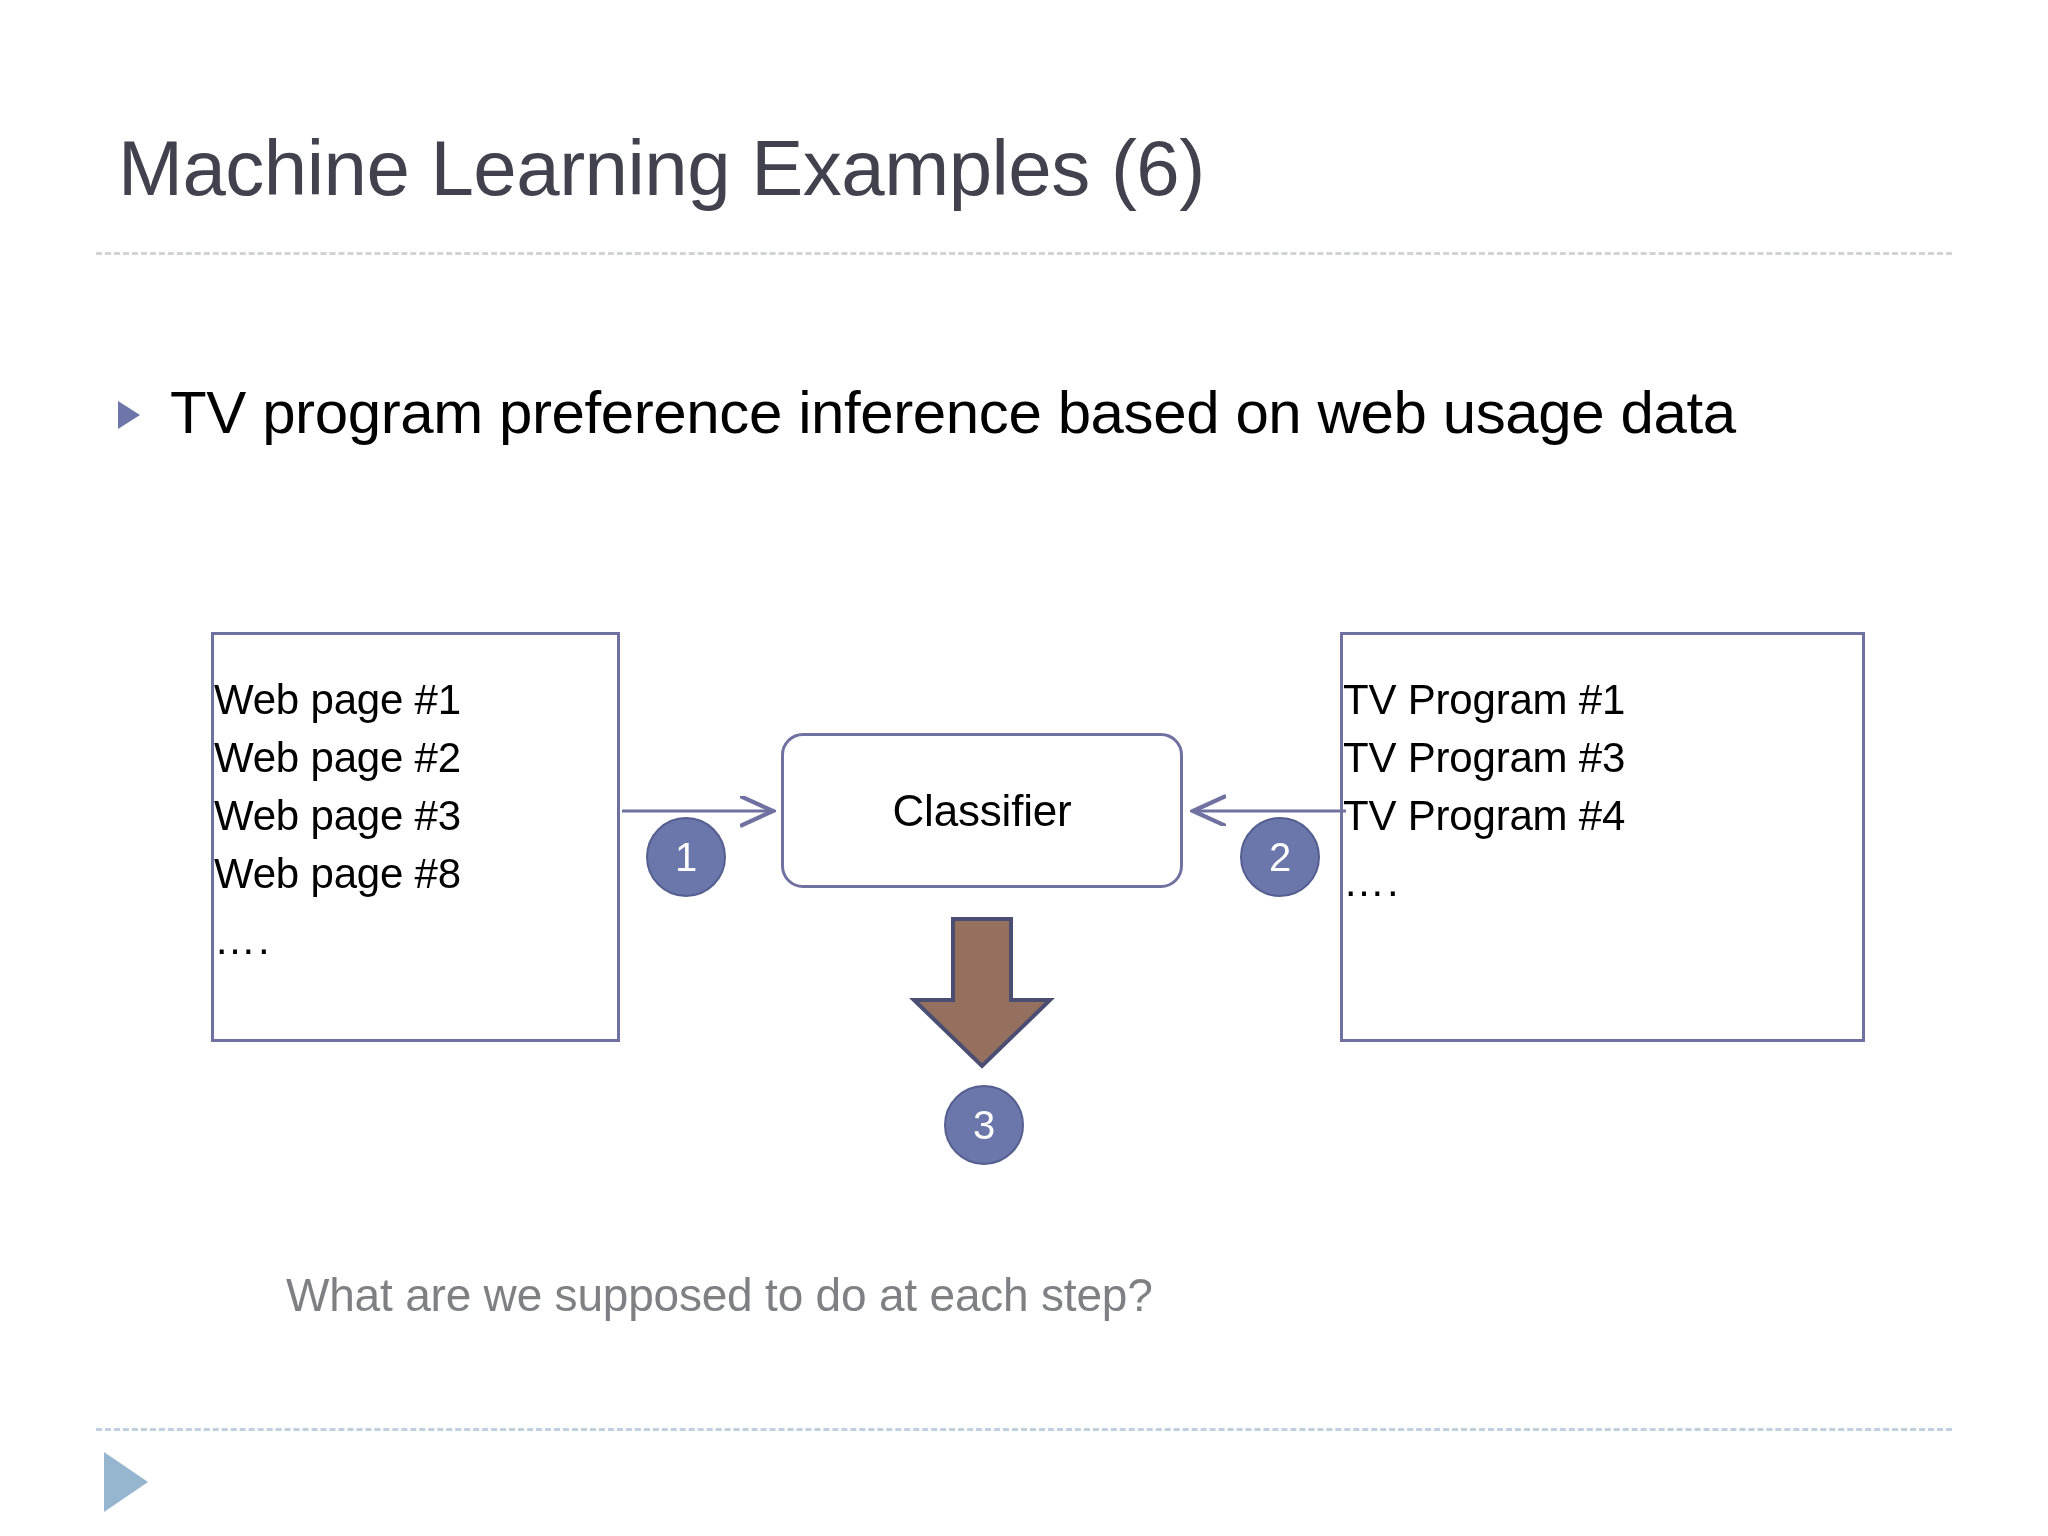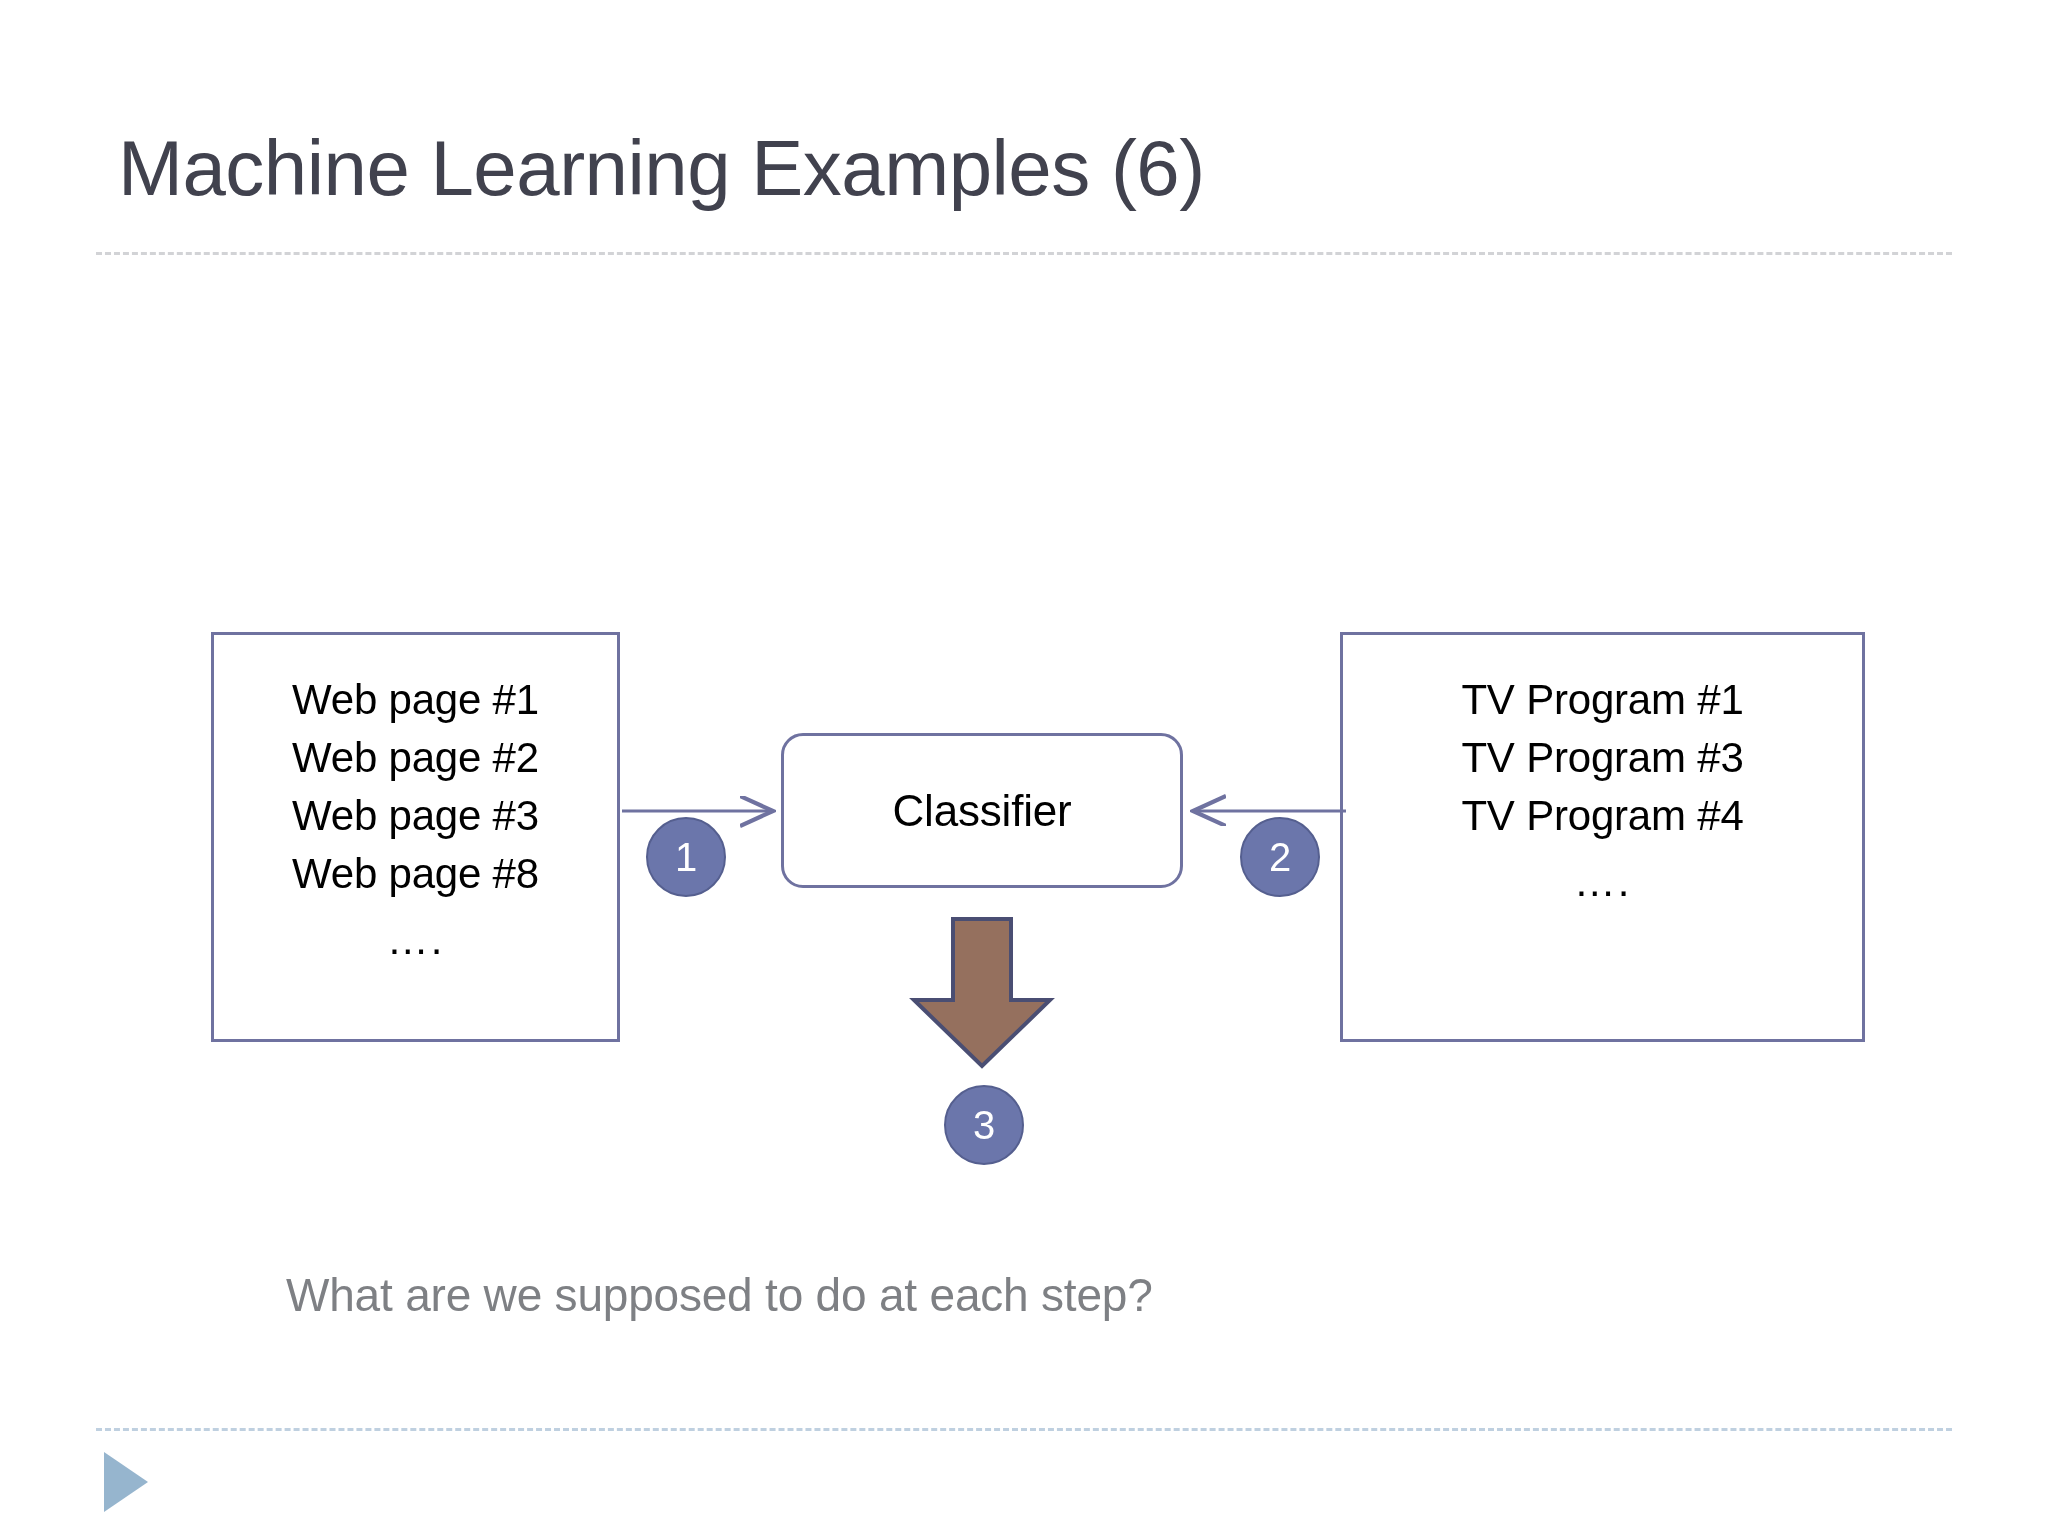--- a/index.html
+++ b/index.html
@@ -73,21 +73,21 @@
     height: 1536px;
   }
 
   .list-box {
     position: absolute;
     border: 3px solid #6F72A0;
     background: #ffffff;
     box-sizing: border-box;
     display: flex;
     flex-direction: column;
-    align-items: center;
+    align-items: flex-start;
     padding-top: 36px;
   }
   #left-box  { left: 211px;  top: 632px; width: 409px; height: 410px; }
   #right-box { left: 1340px; top: 632px; width: 525px; height: 410px; }
 
   .list-line {
     font-family: "Liberation Sans", sans-serif;
     font-size: 42px;
     color: #000000;
     line-height: 58px;
@@ -184,20 +184,24 @@
   }
 </style>
 </head>
 <body>
 
 <div id="slide">
 
   <div id="title">Machine Learning Examples (6)</div>
   <div id="title-rule"></div>
 
+  <div id="bullet-row">
+    <div id="bullet-marker"></div>
+    <div id="bullet-text">TV program preference inference based on web usage data</div>
+  </div>
 
   <div id="diagram">
 
     <div id="left-box" class="list-box">
       <div class="list-line">Web page #1</div>
       <div class="list-line">Web page #2</div>
       <div class="list-line">Web page #3</div>
       <div class="list-line">Web page #8</div>
       <div class="list-ellipsis">….</div>
     </div>

